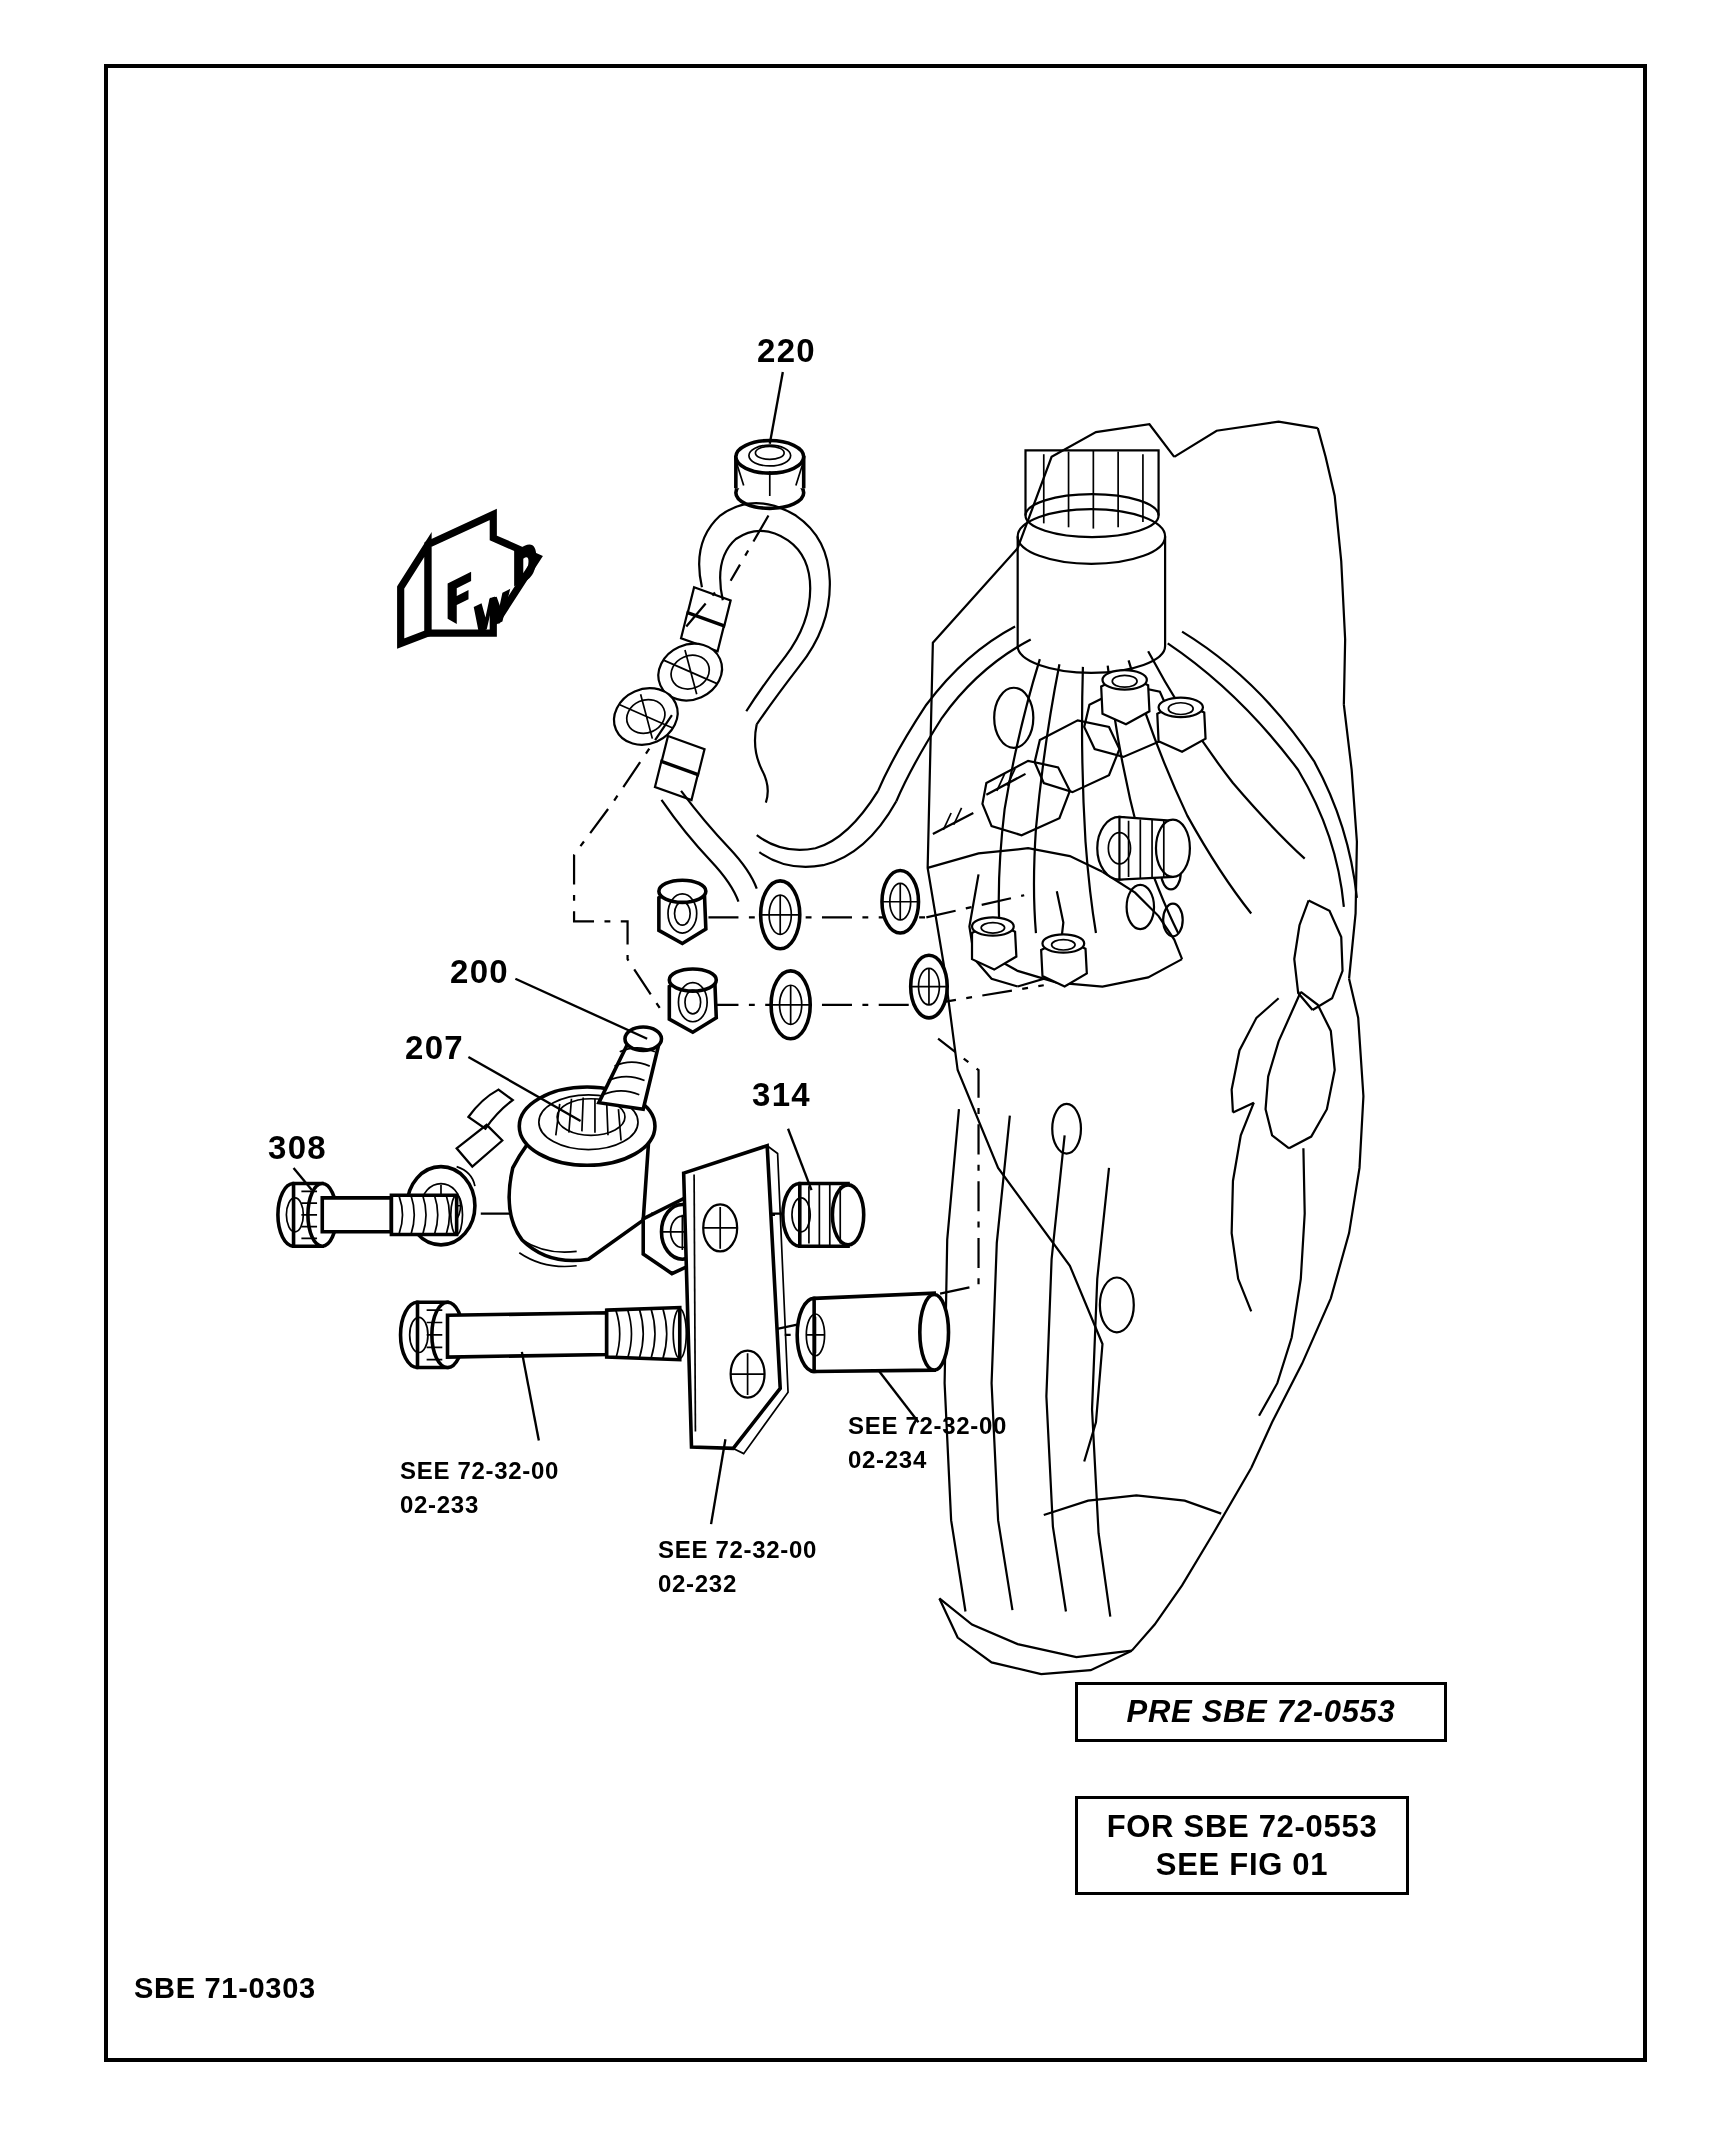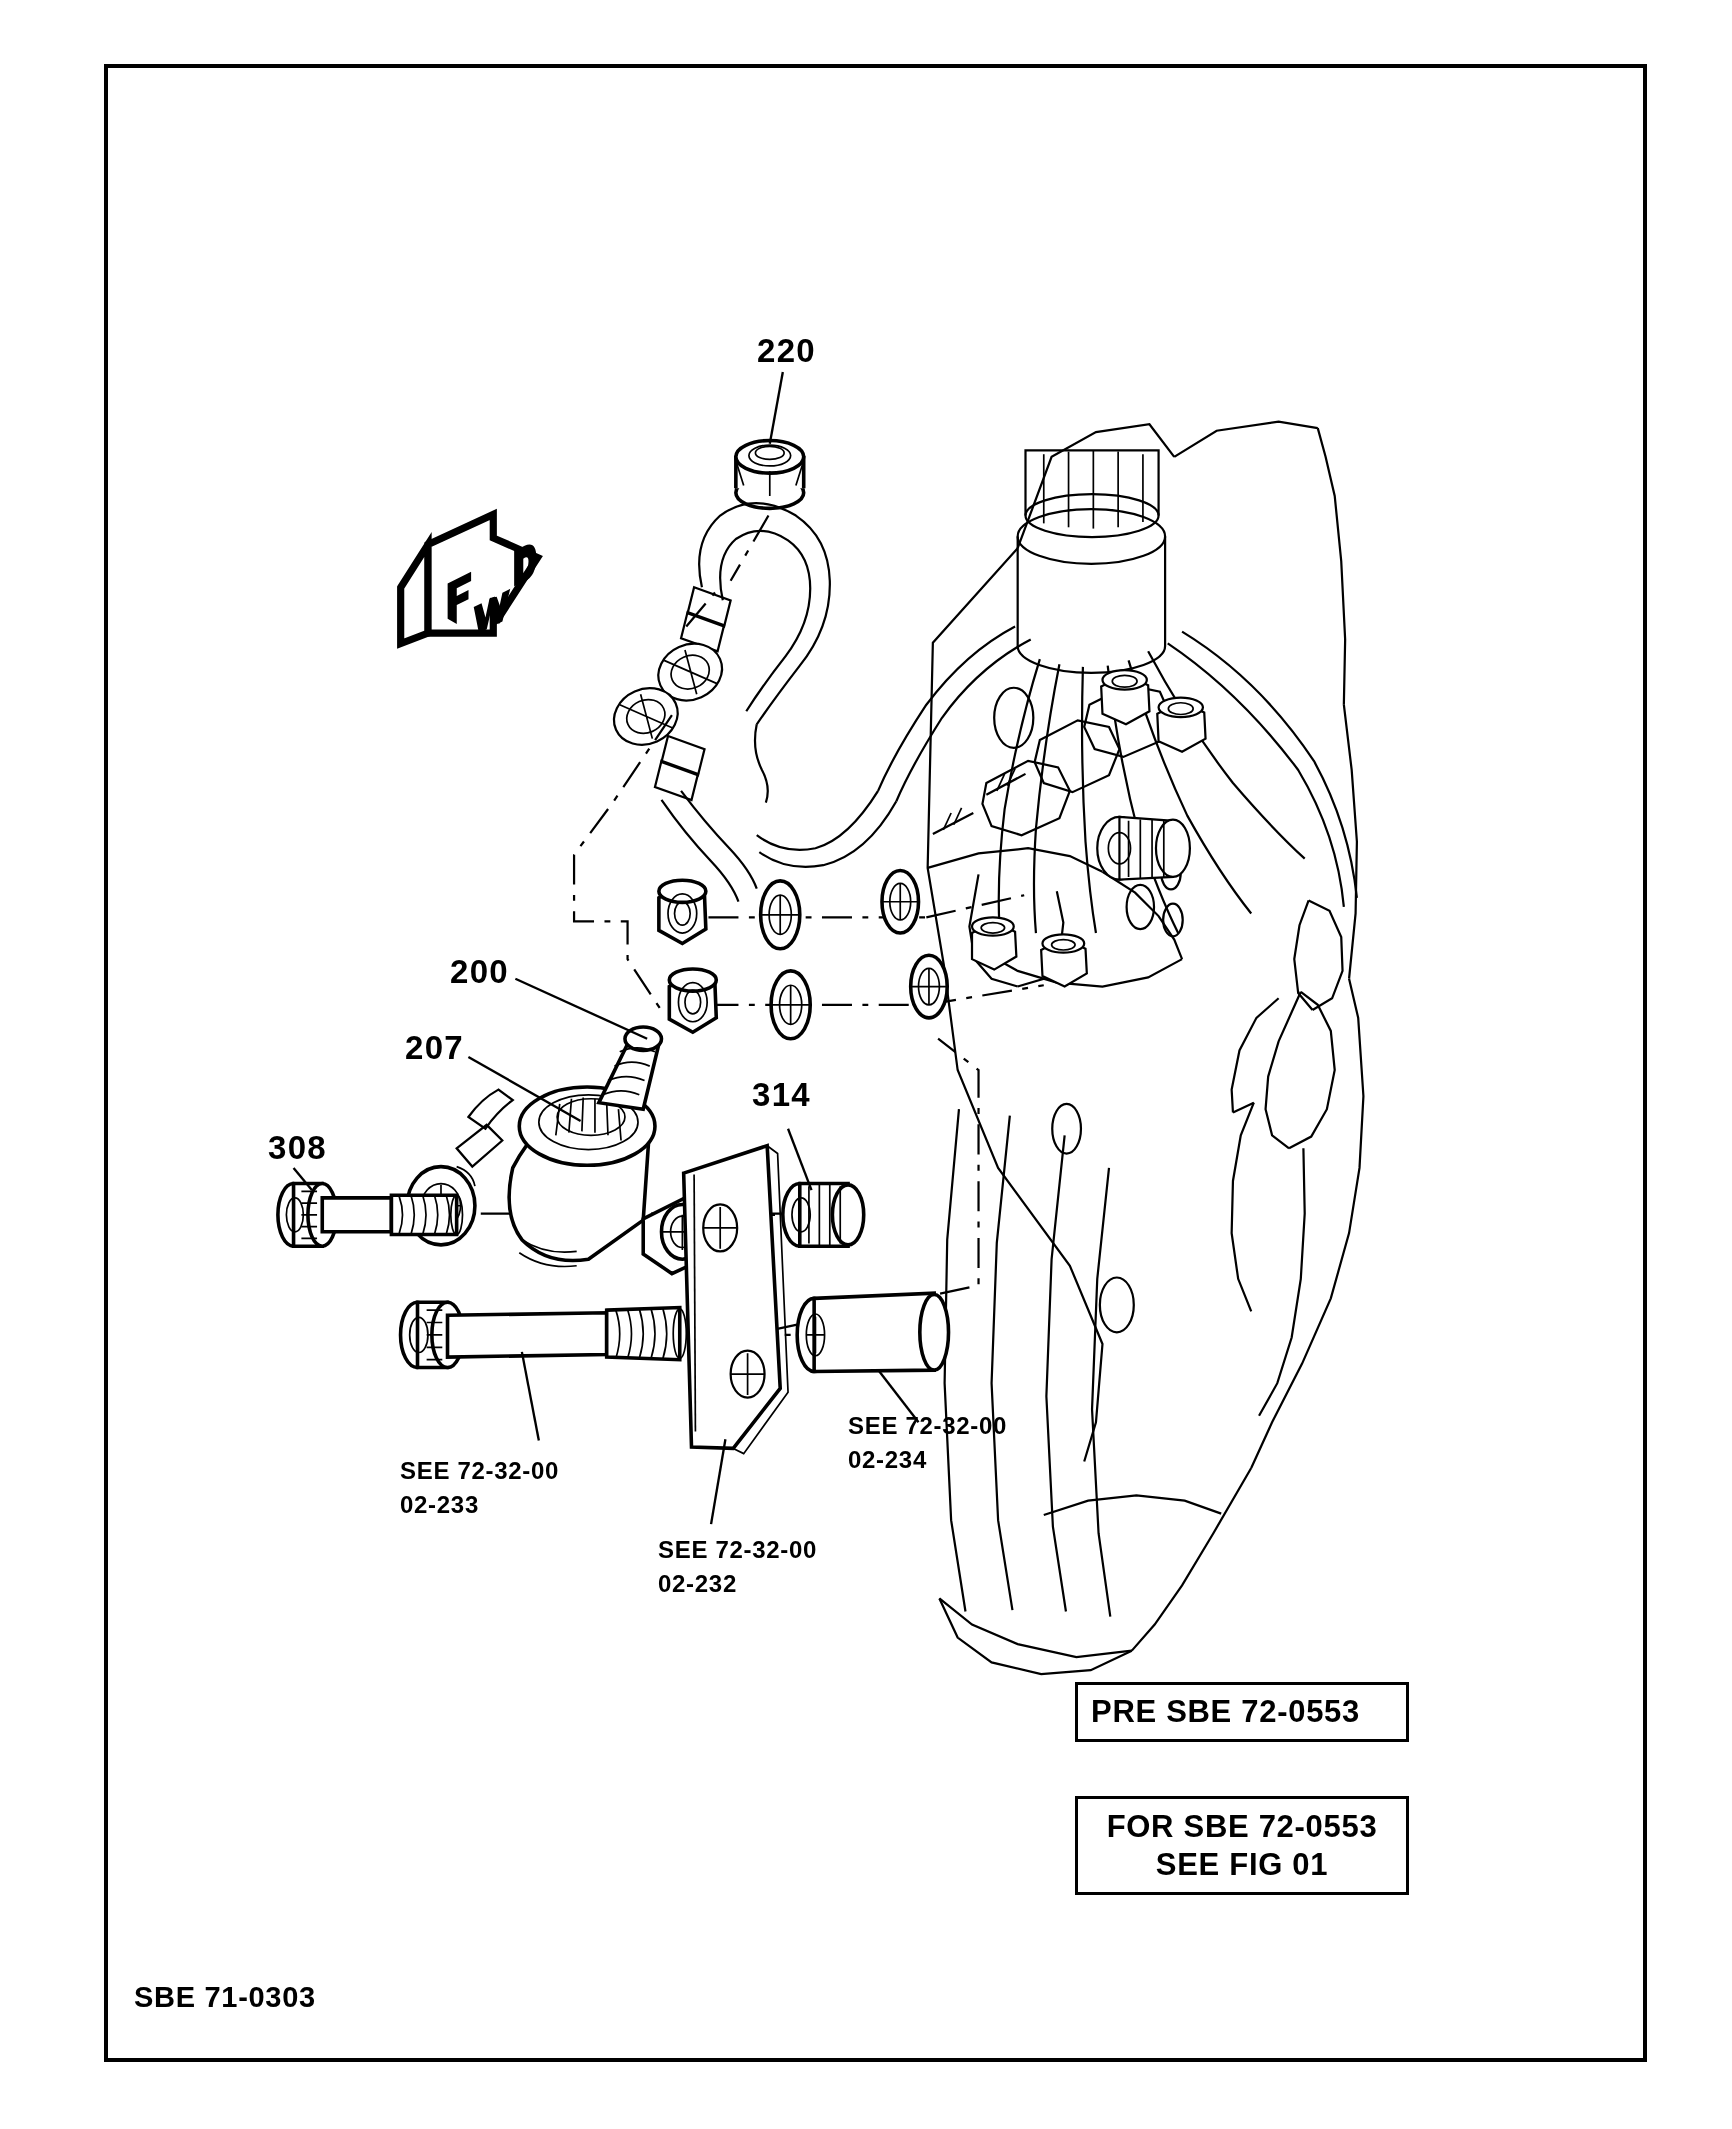--- a/index.html
+++ b/index.html
@@ -44,21 +44,20 @@
 
   
   #figure-number {
     position: absolute;
     left: 134px;
     top: 1972px;
     font-size: 29px;
     font-weight: bold;
     letter-spacing: 0.7px;
     white-space: nowrap;
-    margin-top: 9px;
   }
 
   
   .callout {
     position: absolute;
     font-size: 33px;
     font-weight: bold;
     letter-spacing: 1.3px;
     white-space: nowrap;
     line-height: 1;
@@ -91,22 +90,22 @@
     font-size: 31px;
     font-weight: bold;
     letter-spacing: 0.7px;
     line-height: 1.22;
     padding: 6.5px 13px;
     background: #fff;
     white-space: nowrap;
   }
   #note-pre {
     left: 1075px; top: 1682px;
-    width: 334px; height: 60px;
-    display: flex; align-items: center; justify-content: flex-start;
+    width: 372px; height: 60px;
+    display: flex; align-items: center; justify-content: center; font-style: italic;
   }
   #note-for {
     left: 1075px; top: 1796px;
     width: 334px; height: 99px;
     display: flex; flex-direction: column;
     justify-content: center;
   }
 
   
   #artwork {

